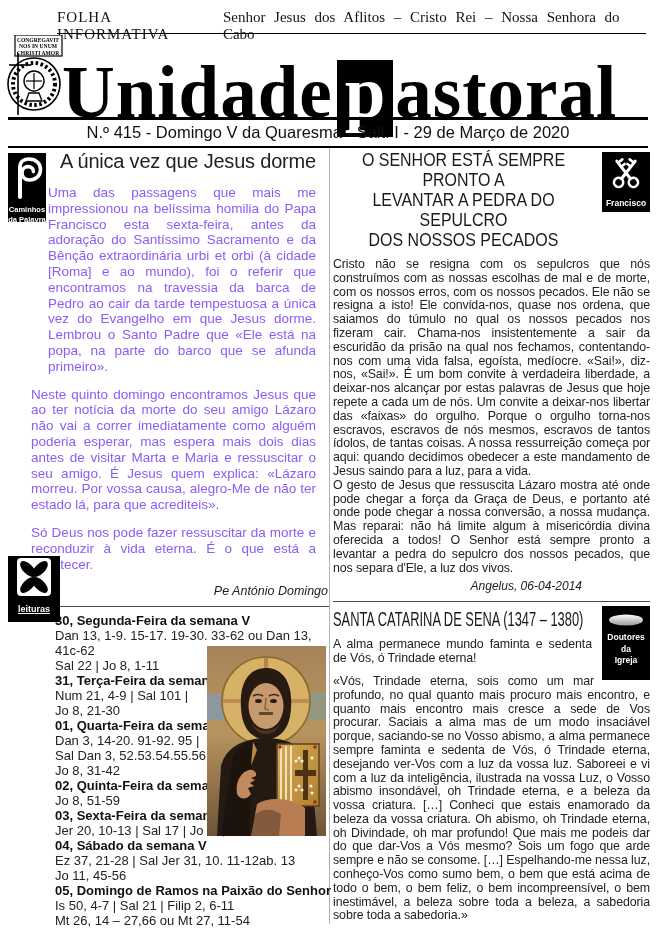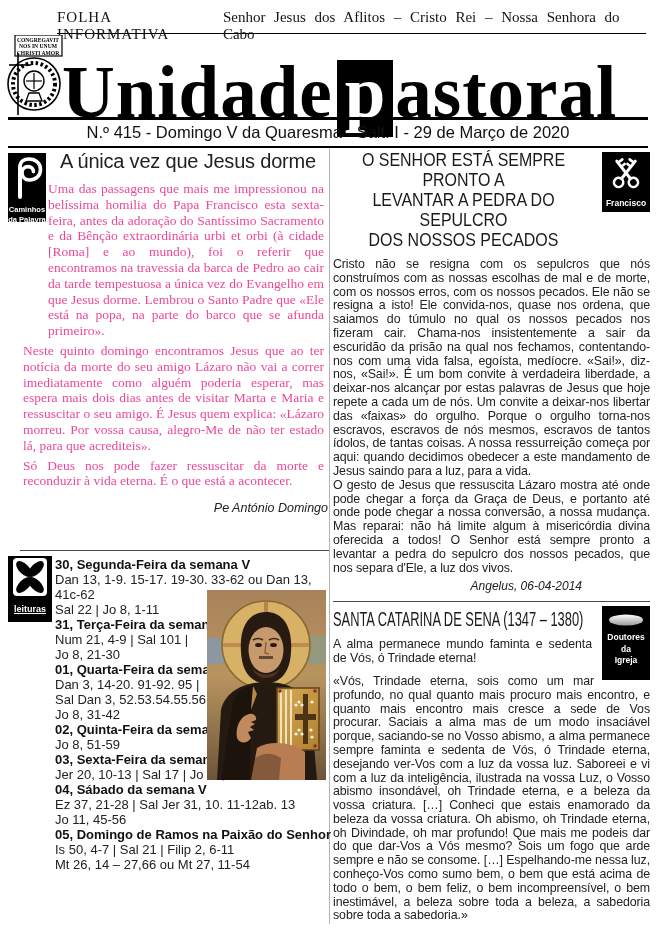--- a/index.html
+++ b/index.html
@@ -34,35 +34,35 @@
   }
   .col-divider{position:absolute;left:329px;top:148px;bottom:4px;width:1px;background:#b3b3b3;}
 
   
   .col-left{position:absolute;left:19px;top:148px;width:309px;}
   .left-article{min-height:392px;}
   .left-title{
     margin:2px 0 8px 29px;text-align:center;font-size:20px;font-weight:400;
     letter-spacing:-0.2px;color:#222;
   }
-  .left-article p{margin:4px;text-align:justify;font-size:13.5px;line-height:15.8px;color:#ec4899;font-family:Liberation Serif, serif;}
+  .left-article p{margin:12px;text-align:justify;font-size:13.5px;line-height:15.8px;color:#8b5cf6;}
   .left-article p:first-child{margin-left:29px;}
   .sig{font-style:italic;text-align:right;font-size:12.5px;margin-top:12px;color:#222;}
   .rule{border:none;border-top:1.5px solid #4a4a4a;margin:8px 0 6px 0;}
   .rule-left{margin-left:1px;margin-right:-1px;}
   .readings{position:relative;margin-left:36px;margin-top:6px;}
   .reading-line{font-size:13px;line-height:15px;white-space:nowrap;color:#222;}
   .reading-line.bold{font-weight:bold;color:#111;}
   .christ-image{position:absolute;left:152px;top:33px;width:119px;height:190px;}
 
   
   .badge{background:#000;color:#fff;text-align:center;box-sizing:border-box;}
   .badge .blabel{font-size:7.5px;line-height:1.3;font-weight:bold;}
   .cp-badge{position:absolute;left:8px;top:153px;width:38px;height:69px;padding-top:2px;}
-  .leituras-badge{position:absolute;left:8px;top:556px;width:44px;height:66px;text-decoration:underline;}
+  .leituras-badge{position:absolute;left:8px;top:556px;width:52px;height:66px;text-decoration:underline;}
   .leituras-badge .blabel{font-size:9px;}
   .fr-badge{position:absolute;right:0;top:2px;width:48px;height:60px;}
   .fr-badge .blabel{font-size:8.5px;}
   .dout-badge{float:right;width:48px;height:74px;margin:0 0 4px 8px;padding-top:6px;}
   .dout-badge .blabel{font-size:8.5px;line-height:1.35;}
 
   
   .col-right{position:absolute;left:333px;top:148px;width:317px;}
   .sec1{position:relative;min-height:372px;}
   .s1-title{

